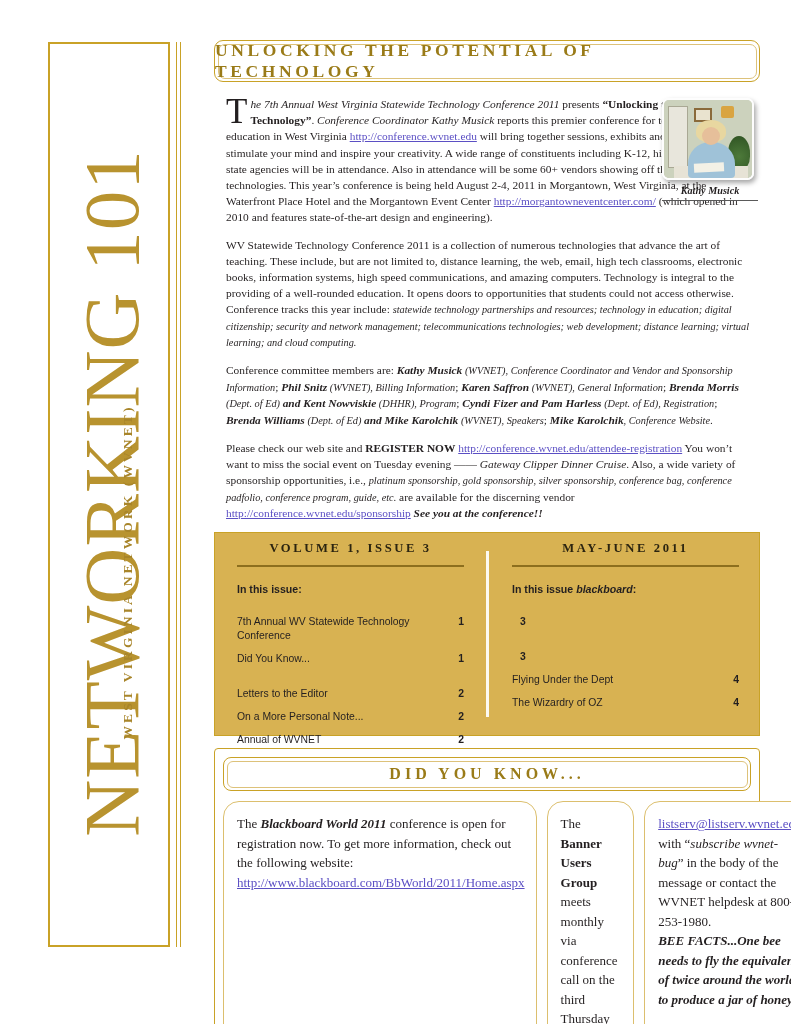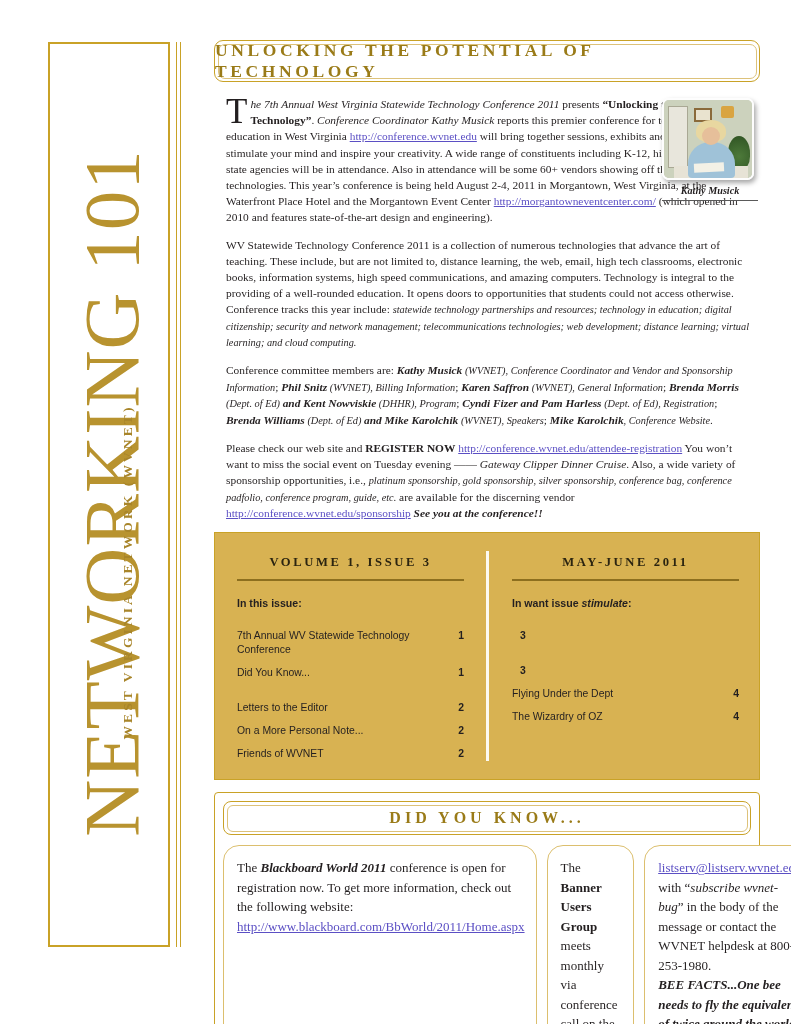--- a/index.html
+++ b/index.html
@@ -131,24 +131,24 @@
     margin-top:5px; font-size:10.2px; font-weight:bold; font-style:italic;
     color:#231f20;
   }
   .photo-rule { margin-top:4px; height:1px; background:#5a5a5a; }
 
   
   .toc {
     margin-top:10px;
     background:#d8b252;
     border:1px solid #c9a227;
-    height:248px;
+    height:204px;
     position:relative;
     display:flex;
-    padding:22px 0 0 0;
+    padding:8px 0 0 0;
   }
   .toc-col { flex:1; padding:0 18px; position:relative; }
   .toc-col.left { padding-left:22px; padding-right:22px; }
   .toc-col.right { padding-left:26px; padding-right:20px; }
   .toc-div {
     position:absolute; left:50%; top:18px; bottom:18px; width:3px;
     background:#fcfaf2; margin-left:-1.5px;
   }
   .toc-head {
     font-family:"Liberation Serif", serif;
@@ -275,29 +275,29 @@
         <div class="toc-gap"></div>
         <div class="toc-item">
           <span class="t">Letters to the Editor</span>
           <span class="pg">2</span>
         </div>
         <div class="toc-item">
           <span class="t">On a More Personal Note...</span>
           <span class="pg">2</span>
         </div>
         <div class="toc-item">
-          <span class="t">Friends of WVNET</span>
+          <span class="t">Annual of WVNET</span>
           <span class="pg">2</span>
         </div>
       </div>
 
       <div class="toc-col right">
         <div class="toc-head">MAY-JUNE 2011</div>
         <div class="toc-rule"></div>
-        <div class="toc-sub"><span>In want issue </span><span class="it">stimulate</span><span>:</span></div>
+        <div class="toc-sub"><span>In this issue </span><span class="it">blackboard</span><span>:</span></div>
 
         <div class="toc-item">
           <span class="pg">3</span>
         </div>
         <div class="toc-gap"></div>
         <div class="toc-item">
           <span class="pg">3</span>
         </div>
         <div class="toc-item">
           <span class="t">Flying Under the Dept</span>

